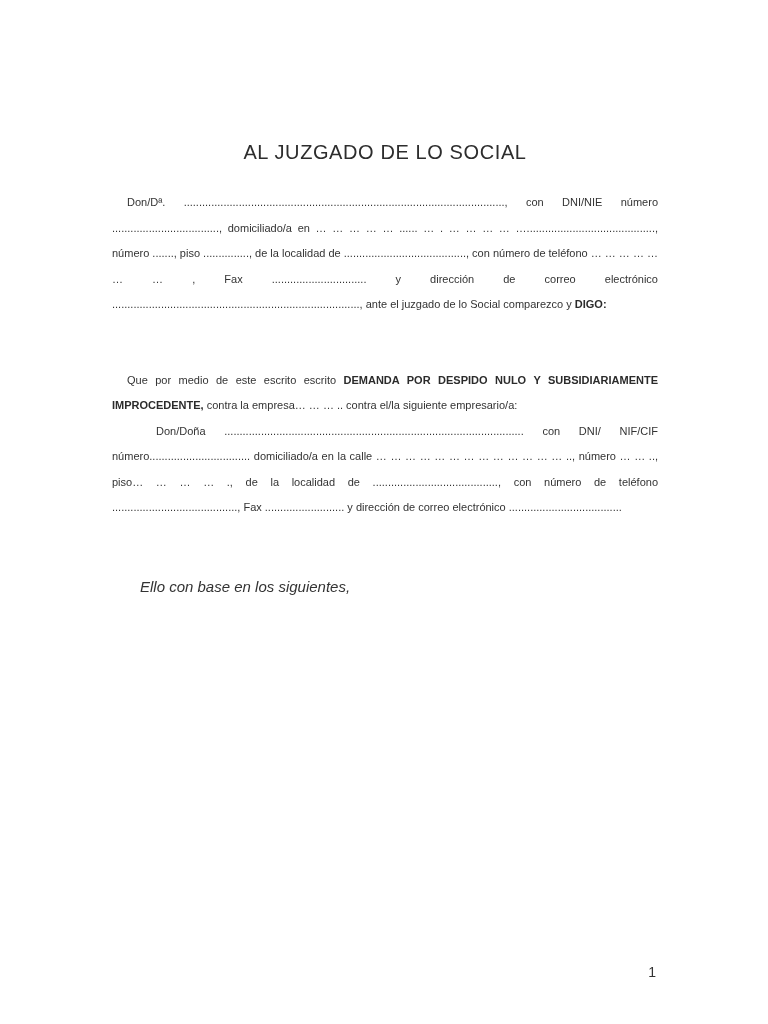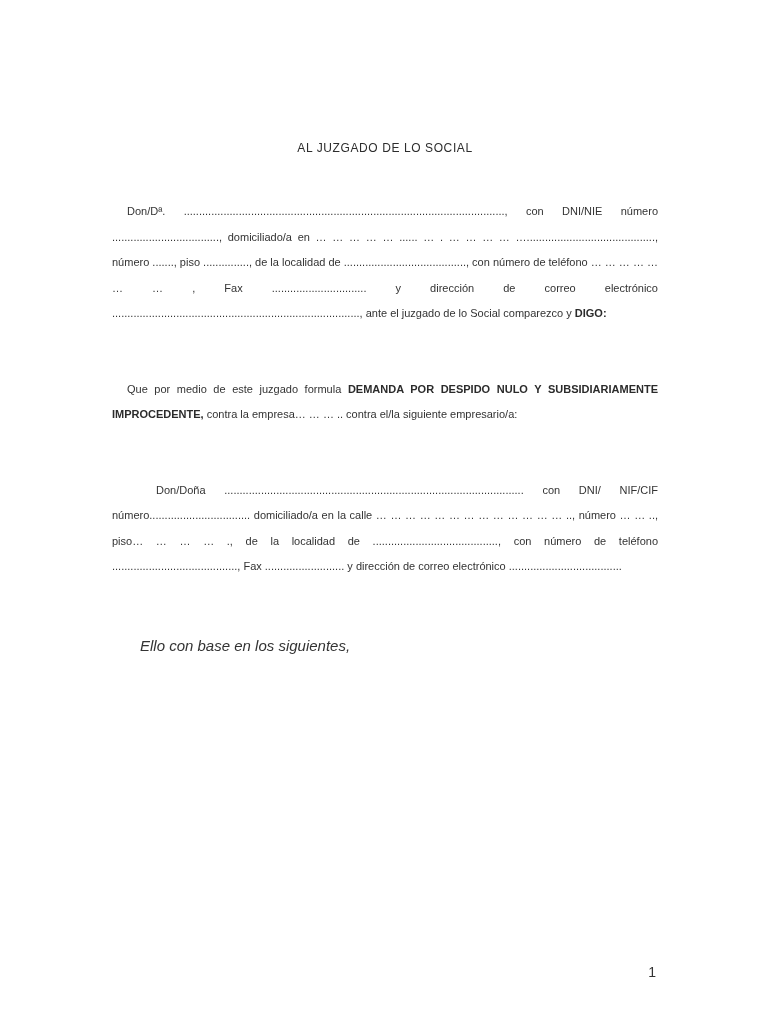--- a/index.html
+++ b/index.html
@@ -9,36 +9,36 @@
     width: 768px;
     height: 1024px;
     margin: 0 auto;
     background: #ffffff;
     font-family: "Liberation Sans", sans-serif;
     color: #333333;
     padding: 141px 110px 0 112px;
     overflow: hidden;
   }
   .doc-title {
-    font-size: 12px;
+    font-size: 20px;
     font-weight: 400;
     letter-spacing: 0.6px;
     text-align: center;
     color: #2d2d2d;
-    margin-bottom: 44px;
+    margin-bottom: 26px;
   }
   p.body {
     font-size: 11px;
     line-height: 25.5px;
     text-align: justify;
     color: #333333;
   }
   .p-intro   { text-indent: 15px; }
   .p-demanda { margin-top: 50px; text-indent: 15px; }
-  .p-empresario { margin-top: 50px; text-indent: 44px; }
+  .p-empresario { text-indent: 44px; }
   .closing {
     margin-top: 53px;
     margin-left: 28px;
     font-style: italic;
     font-size: 15px;
     line-height: 25.5px;
     text-align: left;
     color: #333333;
   }
   strong { font-weight: 700; color: #2b2b2b; }
@@ -52,21 +52,21 @@
 </style>
 </head>
 <body>
 
 <div class="page">
 
   <h1 class="doc-title">AL JUZGADO DE LO SOCIAL</h1>
 
   <p class="body p-intro"><span>Don/Dª. ........................................................................................................., con DNI/NIE número ..................................., domiciliado/a en … … … … … ...... … . … … … … ….........................................., número ......., piso ..............., de la localidad de ........................................, con número de teléfono … … … … … … … , Fax ............................... y dirección de correo electrónico ................................................................................., ante el juzgado de lo Social comparezco y </span><strong>DIGO:</strong></p>
 
-  <p class="body p-demanda"><span>Que por medio de este juzgado formula </span><strong>DEMANDA POR DESPIDO NULO Y SUBSIDIARIAMENTE IMPROCEDENTE,</strong><span> contra la empresa… … … .. contra el/la siguiente empresario/a:</span></p>
+  <p class="body p-demanda"><span>Que por medio de este escrito escrito </span><strong>DEMANDA POR DESPIDO NULO Y SUBSIDIARIAMENTE IMPROCEDENTE,</strong><span> contra la empresa… … … .. contra el/la siguiente empresario/a:</span></p>
 
   <p class="body p-empresario">Don/Doña .................................................................................................. con DNI/ NIF/CIF número................................. domiciliado/a en la calle … … … … … … … … … … … … … .., número … … .., piso… … … … ., de la localidad de ........................................., con número de teléfono ........................................., Fax .......................... y dirección de correo electrónico .....................................</p>
 
   <p class="closing">Ello con base en los siguientes,</p>
 
   <div class="page-number">1</div>
 
 </div>
 
 </body></html>

